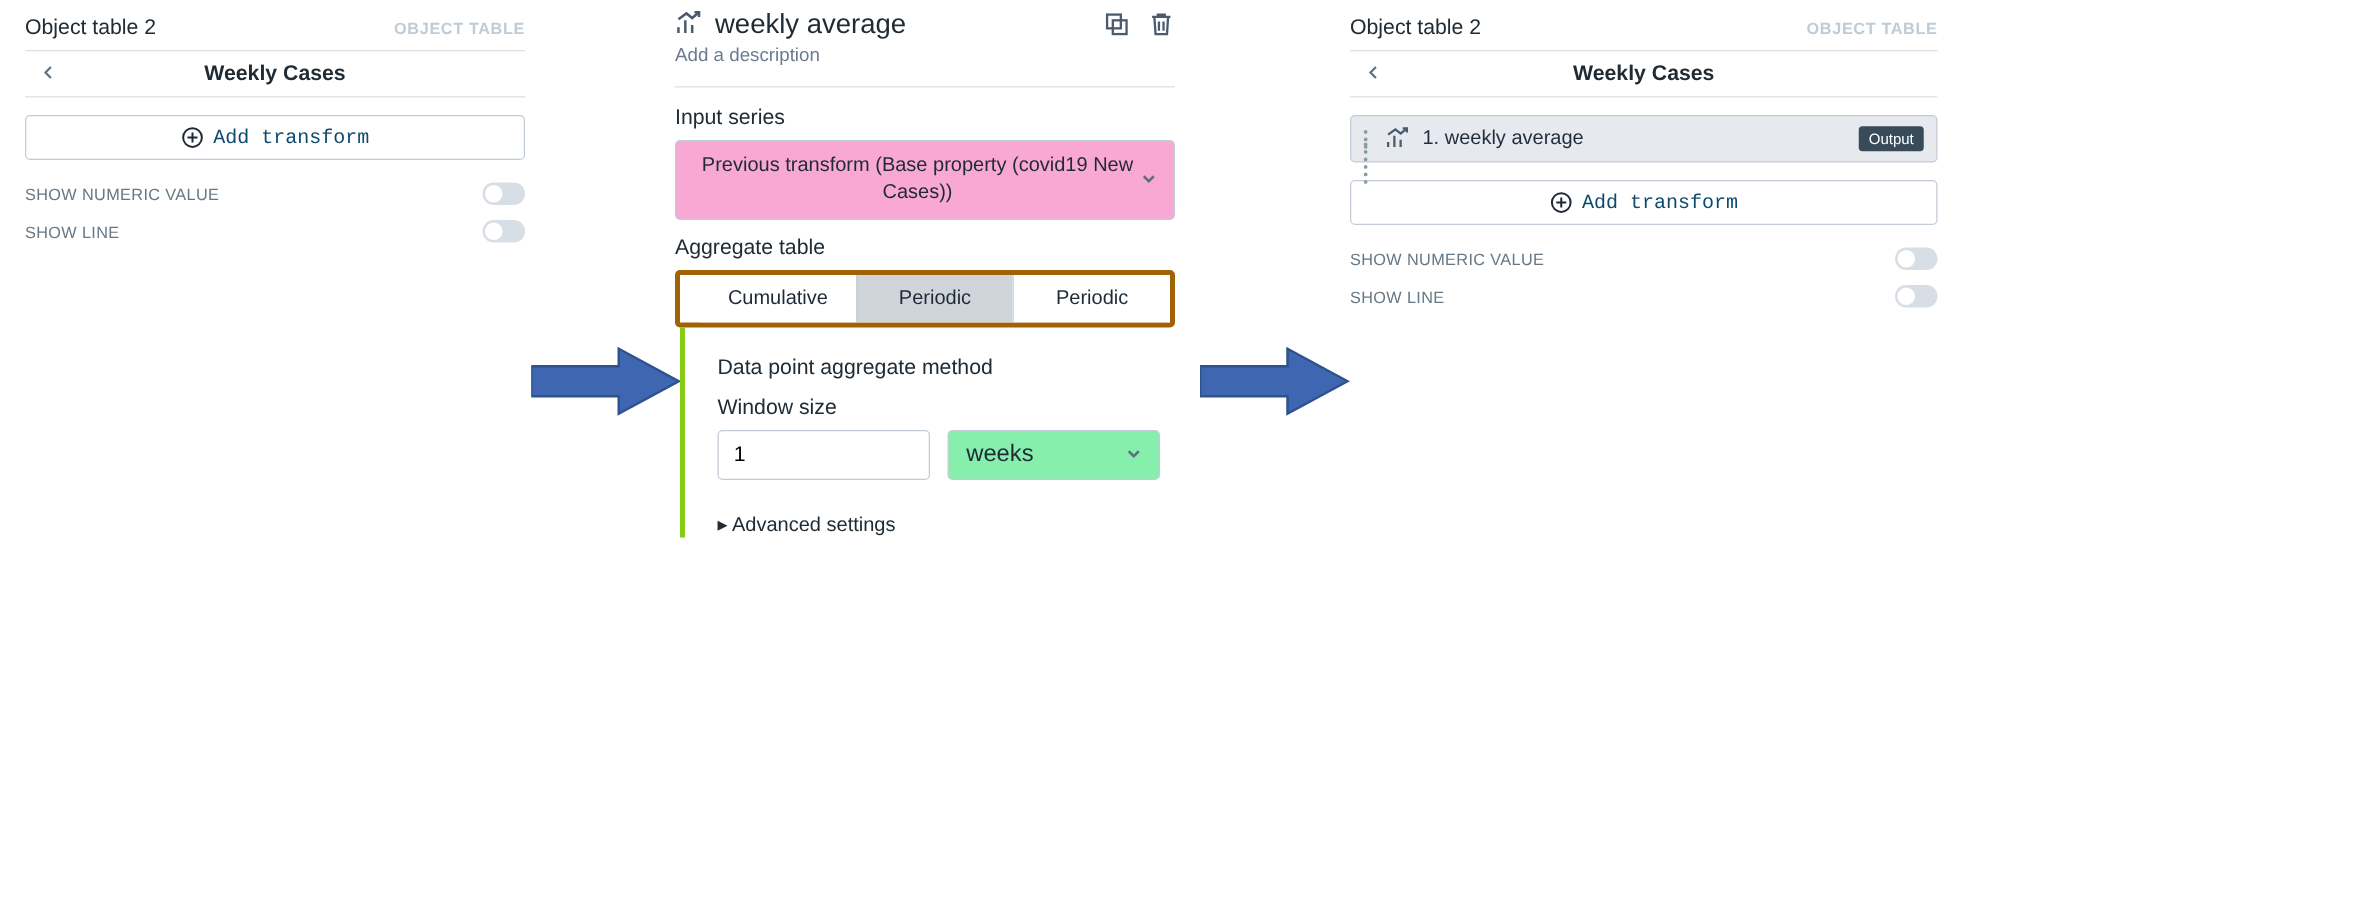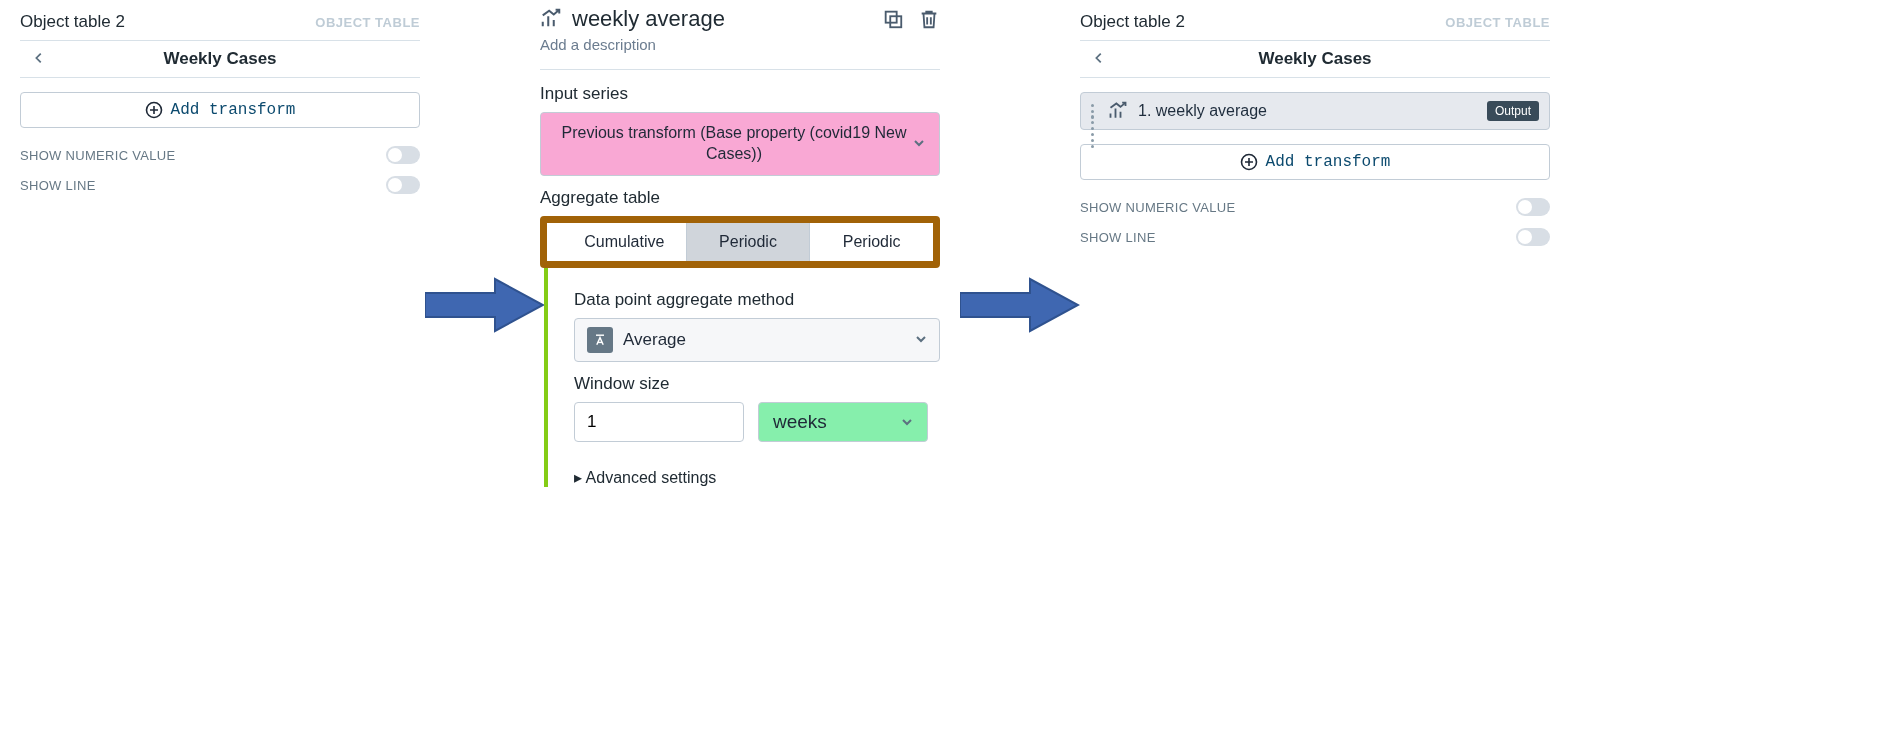--- a/index.html
+++ b/index.html
@@ -125,21 +125,21 @@
     display:flex; align-items:center;
     border:1px solid #c2ccd6; border-radius:4px; background:#f6f7f9;
     padding:8px 12px; font-size:17px; cursor:pointer;
   }
   .xbar-icon {
     display:inline-flex; align-items:center; justify-content:center;
     width:26px; height:26px; border-radius:3px;
     background:#667886; margin-right:10px;
   }
 
-  .seg-wrap { display:flex; border:7px solid #a16207; border-radius:4px; overflow:hidden;padding-left:16px; }
+  .seg-wrap { display:flex; border:4px solid #a16207; border-radius:4px; overflow:hidden;padding-left:16px; }
   .seg { flex:1; text-align:center; padding:10px 0; font-size:16px; cursor:pointer; background:#fff; }
   .seg + .seg { border-left:1px solid #c2ccd6; }
   .seg.active { background:#d0d5db; }
 
   .sub-block { border-left:4px solid #84cc16; padding:10px 0 0 26px; margin-left:4px; }
 
   .row { display:flex; gap:14px; }
   .num-input {
     border:1px solid #c2ccd6; border-radius:4px; background:#fff;
     padding:8px 12px; font-size:17px; width:170px;
@@ -243,37 +243,20 @@
 
   <div class="field-label">Aggregate table</div>
   <div class="seg-wrap">
     <div class="seg">Cumulative</div>
     <div class="seg active">Periodic</div>
     <div class="seg">Periodic</div>
   </div>
 
   <div class="sub-block">
     <div class="field-label">Data point aggregate method</div>
-    <div class="select-small" style="justify-content:space-between; width:100%;">
-      <span style="display:flex; align-items:center;">
-        <span class="xbar-icon">
-          <svg viewBox="0 0 20 20" width="16" height="16" fill="none" stroke="#fff" stroke-width="1.8">
-            <path d="M5 4h10"></path>
-              <path d="M6 16 L10 7 L14 16"></path>
-              <path d="M7.5 13h5"></path>
-          </svg>
-        </span>
-        <span>Average</span>
-      </span>
-      <span>
-        <svg viewBox="0 0 12 12" width="12" height="12" fill="none" stroke="#5c7080" stroke-width="2">
-            <path d="M2 4l4 4 4-4"></path>
-          </svg>
-      </span>
-    </div>
 
     <div class="field-label">Window size</div>
     <div class="row">
       <input class="num-input" value="1" style="">
       <div class="unit-select">
         <span>weeks</span>
         <span>
           <svg viewBox="0 0 12 12" width="12" height="12" fill="none" stroke="#5c7080" stroke-width="2">
               <path d="M2 4l4 4 4-4"></path>
             </svg>

